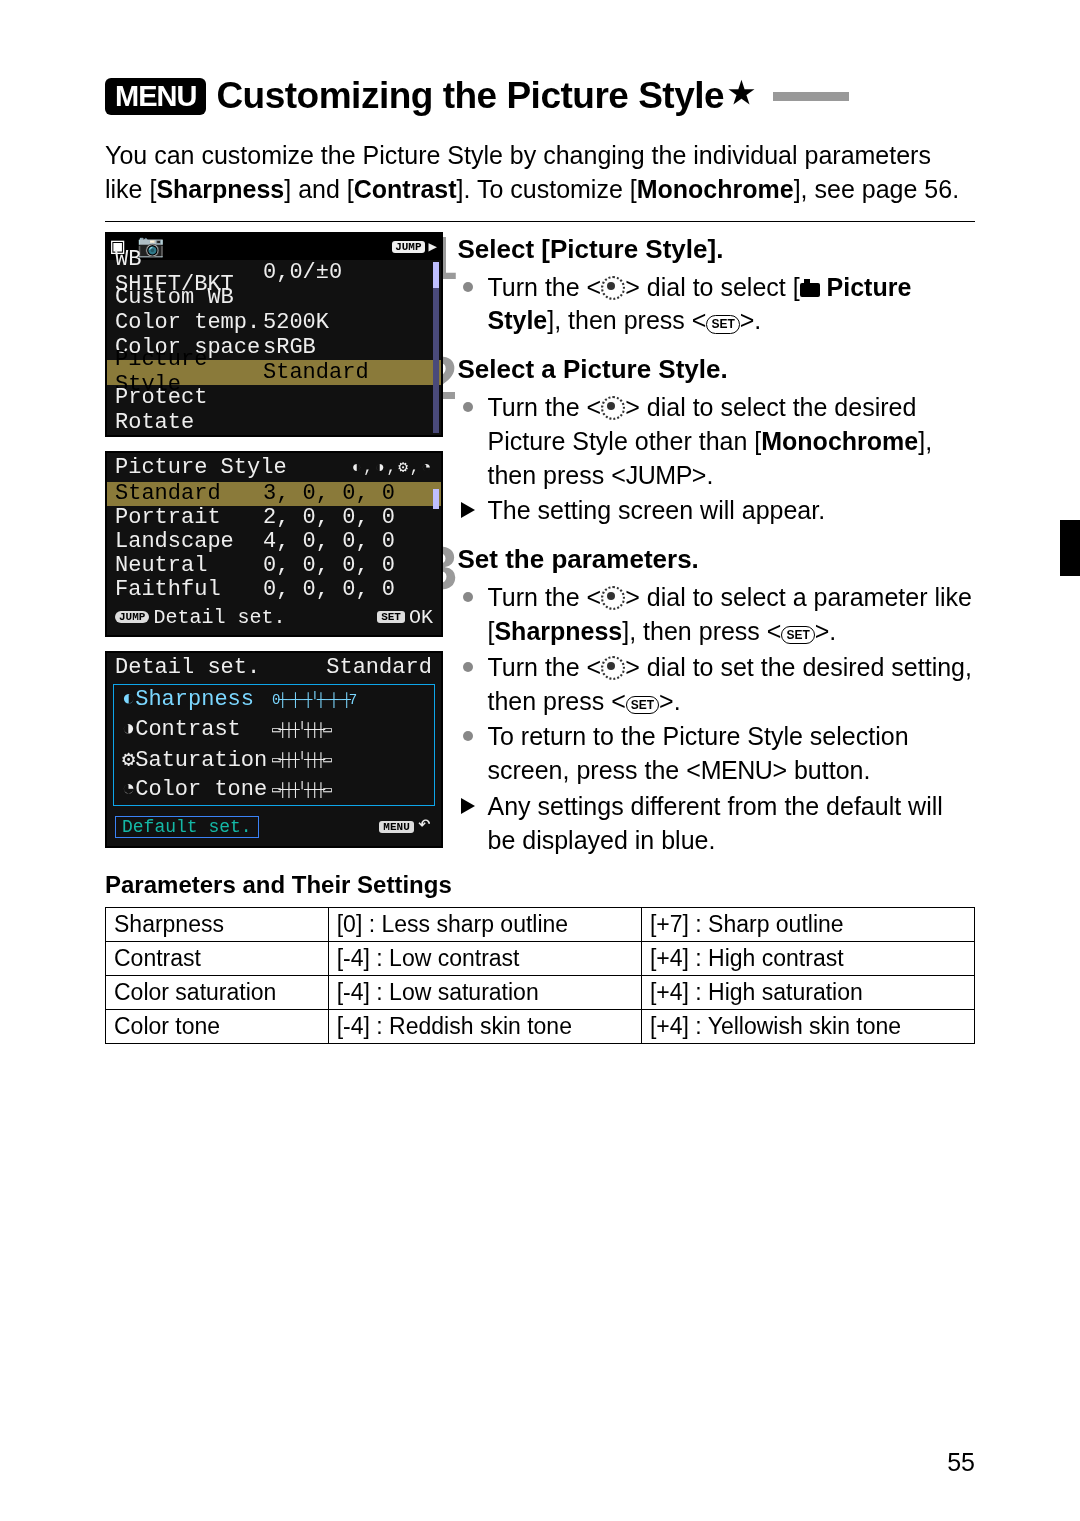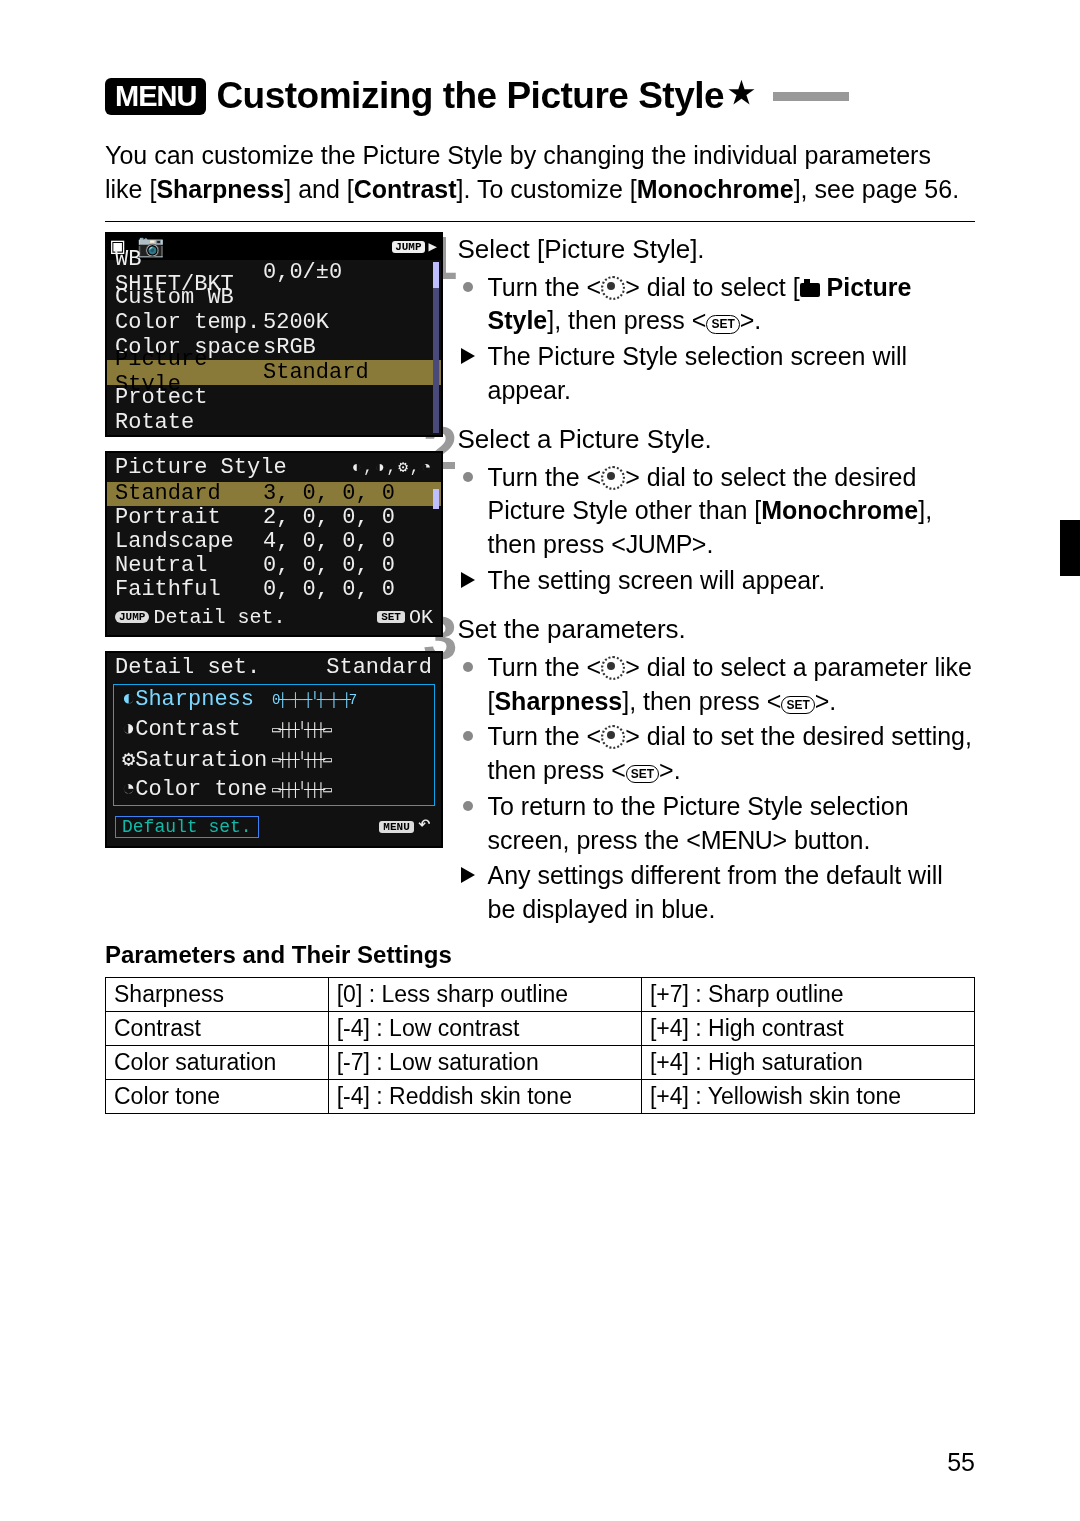--- a/index.html
+++ b/index.html
@@ -41,21 +41,21 @@
   .lcd .dhead{padding:2px 8px;}
   .lcd .prow{display:flex;align-items:center;padding:2px 8px;height:26px;}
   .lcd .prow.sel{color:#7bd7ff;}
   .lcd .pname{flex:0 0 150px;}
   .slider{font-size:14px;letter-spacing:-2px;font-family:"Courier New",monospace;}
   .lcd .btn-out{display:inline-block;border:1px solid #3b82f6;color:#14b8a6;padding:0 6px;margin:8px 8px;font-size:18px;}
   
   .step{display:flex;margin-bottom:12px;}
   .bignum{font-size:62px;font-weight:bold;color:#9a9a9a;line-height:0.85;width:44px;flex:0 0 24px;margin-left:-24px;margin-right:0px;font-family:Arial,Helvetica,sans-serif;}
   .step-body{flex:1;}
-  .step-title{font-weight:normal;font-size:26px;margin-bottom:4px;}
+  .step-title{font-weight:bold;font-size:26px;margin-bottom:4px;}
   .bullets{margin:0;padding:0;list-style:none;}
   .bullets li{position:relative;padding-left:30px;margin-bottom:2px;}
   .bullets li.dot::before{content:'';position:absolute;left:6px;top:11px;width:10px;height:10px;border-radius:50%;background:#888;}
   .bullets li.tri::before{content:'';position:absolute;left:4px;top:8px;border-left:14px solid #000;border-top:8px solid transparent;border-bottom:8px solid transparent;}
   .dial{display:inline-block;width:20px;height:20px;border:2px dotted #333;border-radius:50%;vertical-align:-4px;position:relative;}
   .dial::after{content:'';position:absolute;top:4px;left:4px;width:8px;height:8px;background:#333;border-radius:50%;}
   .cam-icon-sm{display:inline-block;width:20px;height:14px;background:#000;border-radius:2px;vertical-align:-1px;position:relative;}
   .cam-icon-sm::before{content:'';position:absolute;top:-4px;left:4px;width:6px;height:4px;background:#000;}
   .set-badge{display:inline-block;border:1.5px solid #000;border-radius:10px;font-size:12px;padding:0 4px;vertical-align:1px;font-weight:bold;}
   .menu-text{font-family:Arial;letter-spacing:-0.5px;}
@@ -205,21 +205,20 @@
 
       <div class="step">
         <div class="bignum">1</div>
         <div class="step-body">
           <div class="step-title">Select [Picture Style].</div>
           <ul class="bullets">
             <li class="dot">
               <span>Turn the &lt;</span><span class="dial"></span><span>&gt; dial to select [</span><span class="cam-icon-sm"></span>
               <b>Picture Style</b><span>], then press &lt;</span><span class="set-badge">SET</span><span>&gt;.</span>
             </li>
-            <li class="tri">The Picture Style selection screen will appear.</li>
           </ul>
         </div>
       </div>
 
       <div class="step">
         <div class="bignum">2</div>
         <div class="step-body">
           <div class="step-title">Select a Picture Style.</div>
           <ul class="bullets">
             <li class="dot">
@@ -260,21 +259,21 @@
           <td>[0] : Less sharp outline</td>
           <td>[+7] : Sharp outline</td>
         </tr>
         <tr>
           <td>Contrast</td>
           <td>[-4] : Low contrast</td>
           <td>[+4] : High contrast</td>
         </tr>
         <tr>
           <td>Color saturation</td>
-          <td>[-7] : Low saturation</td>
+          <td>[-4] : Low saturation</td>
           <td>[+4] : High saturation</td>
         </tr>
         <tr>
           <td>Color tone</td>
           <td>[-4] : Reddish skin tone</td>
           <td>[+4] : Yellowish skin tone</td>
         </tr>
       </tbody>
   </table>
 

